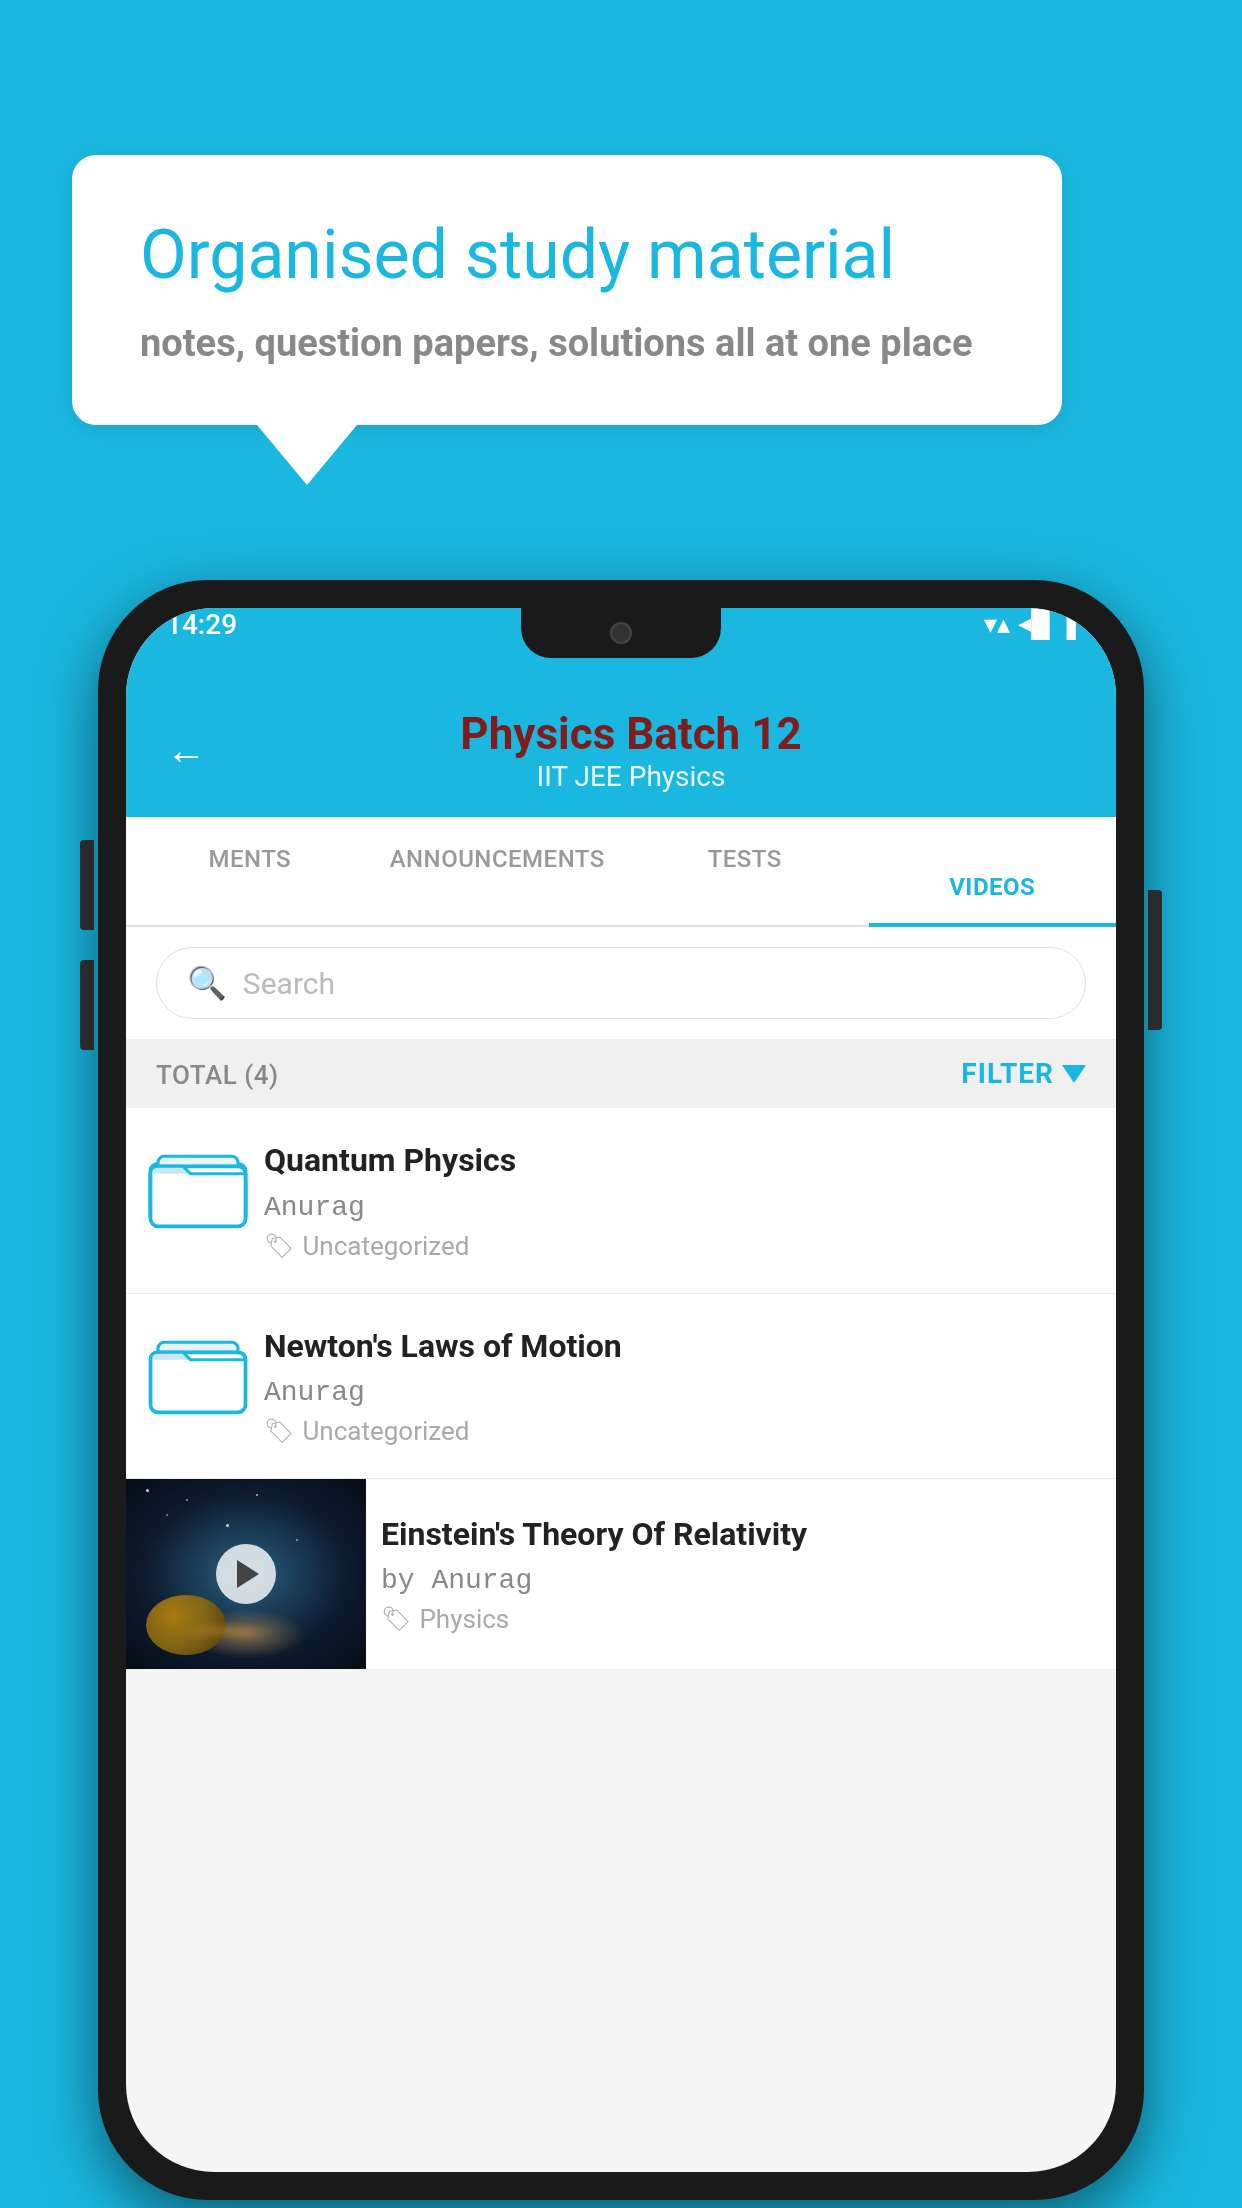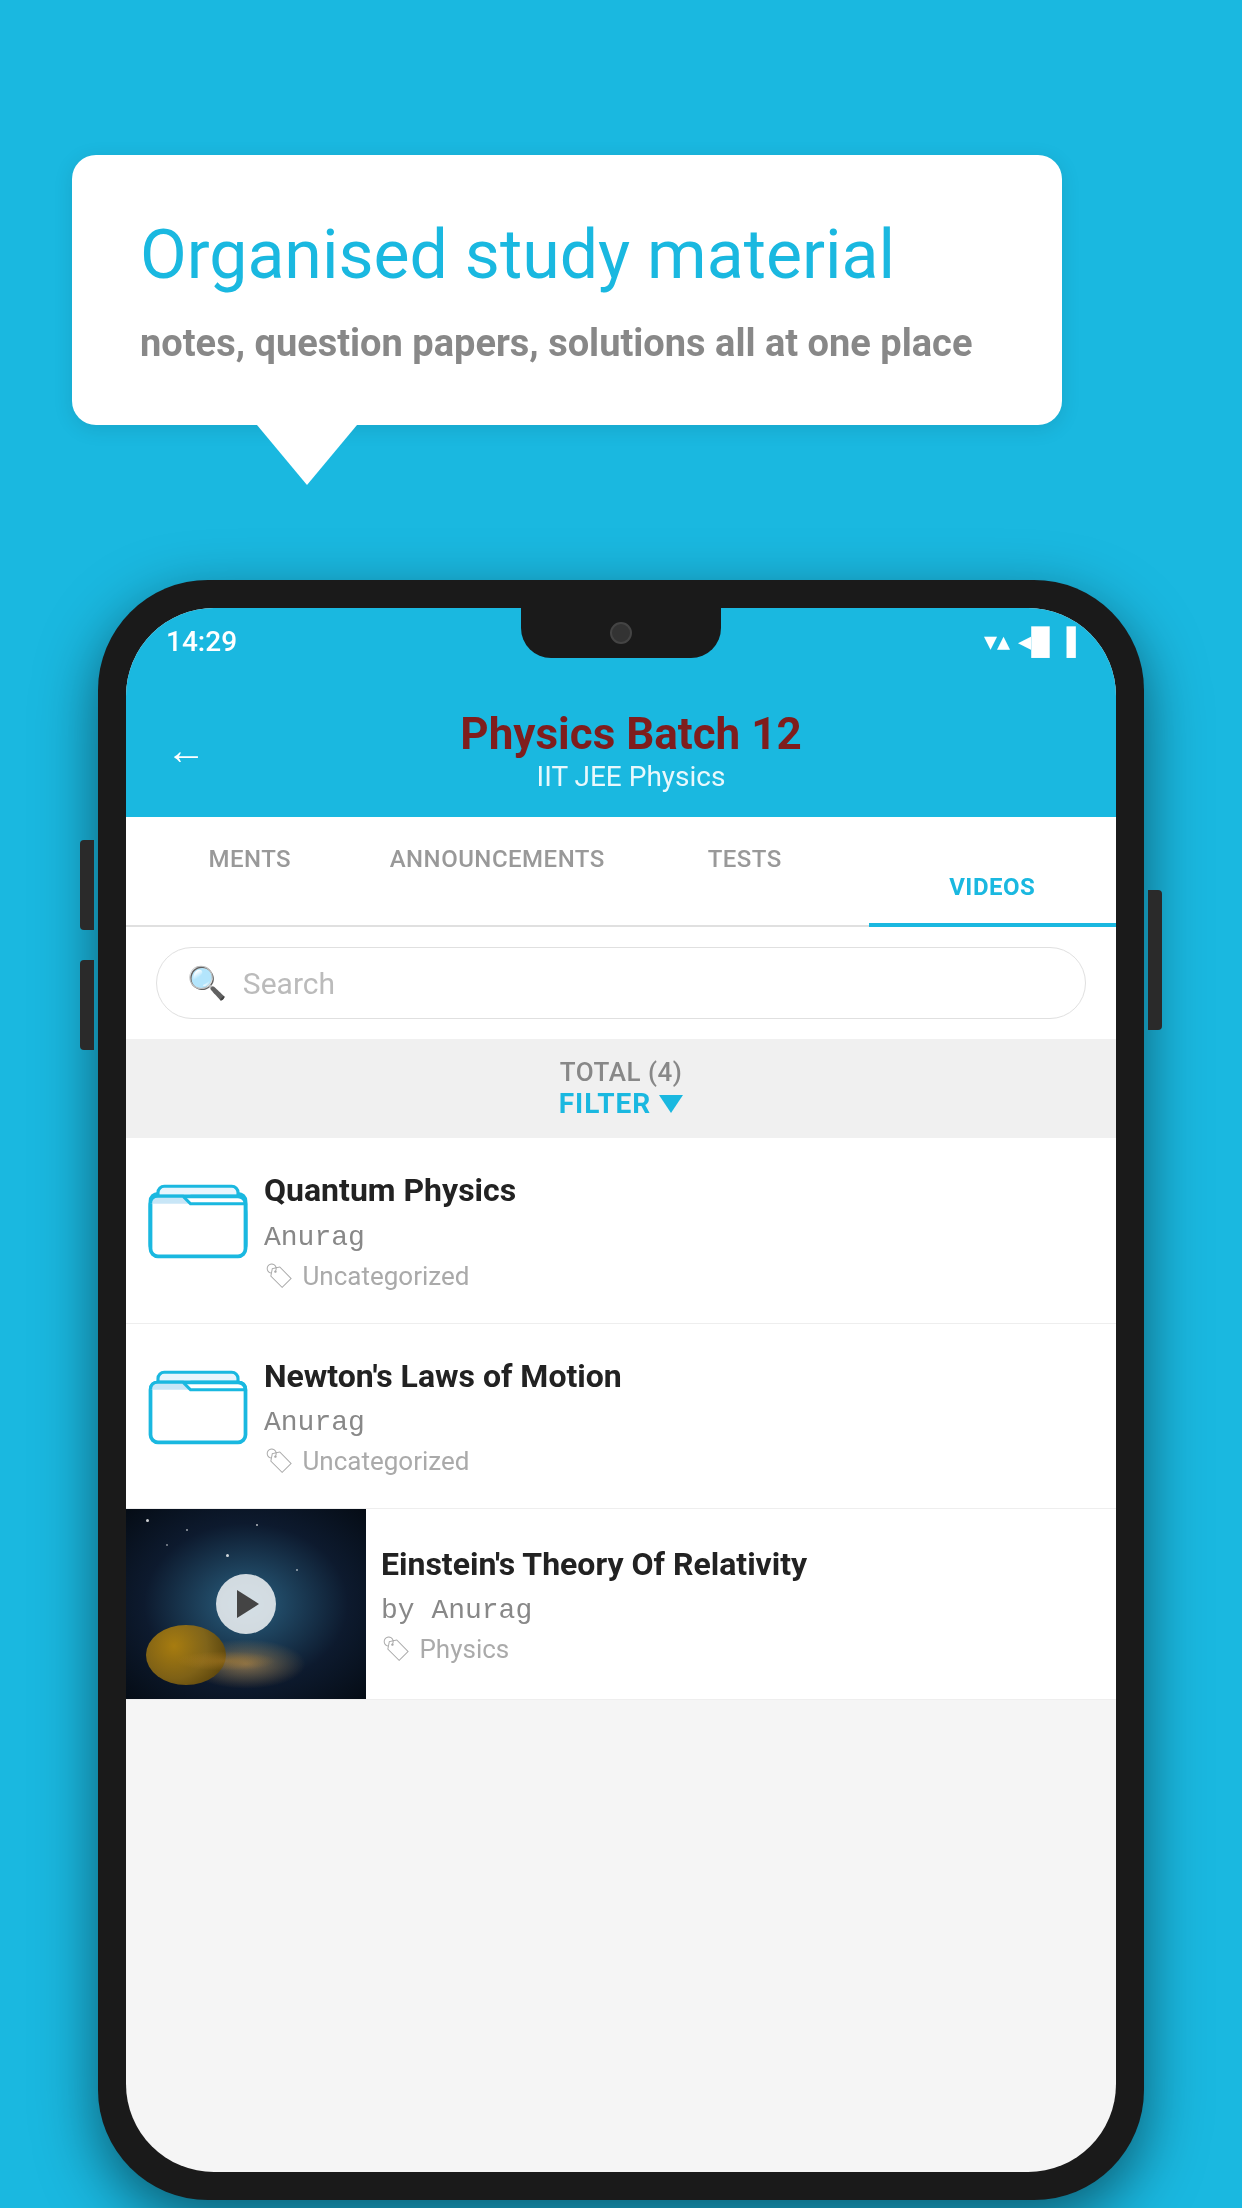--- a/index.html
+++ b/index.html
@@ -127,21 +127,21 @@
       background: #333;
       border-radius: 50%;
       border: 2px solid #444;
     }
 
     
     .status-bar {
       background: #1ab8e0;
       height: 80px;
       display: flex;
-      align-items: center;
+      align-items: flex-start;
       padding: 0 40px 14px;
       justify-content: space-between;
     }
 
     .status-time {
       color: white;
       font-size: 28px;
       font-weight: 500;
     }
 
@@ -242,23 +242,22 @@
     .search-text {
       color: #bbb;
       font-size: 30px;
     }
 
     
     .filter-row {
       background: #f0f0f0;
       display: flex;
       justify-content: space-between;
-      align-items: center;
+      align-items: flex-end;
       padding: 18px 30px;
-      flex-direction: column;
     }
 
     .total-text {
       color: #888;
       font-size: 26px;
       font-weight: 500;
       letter-spacing: 0.5px;
     }
 
     .filter-btn {

